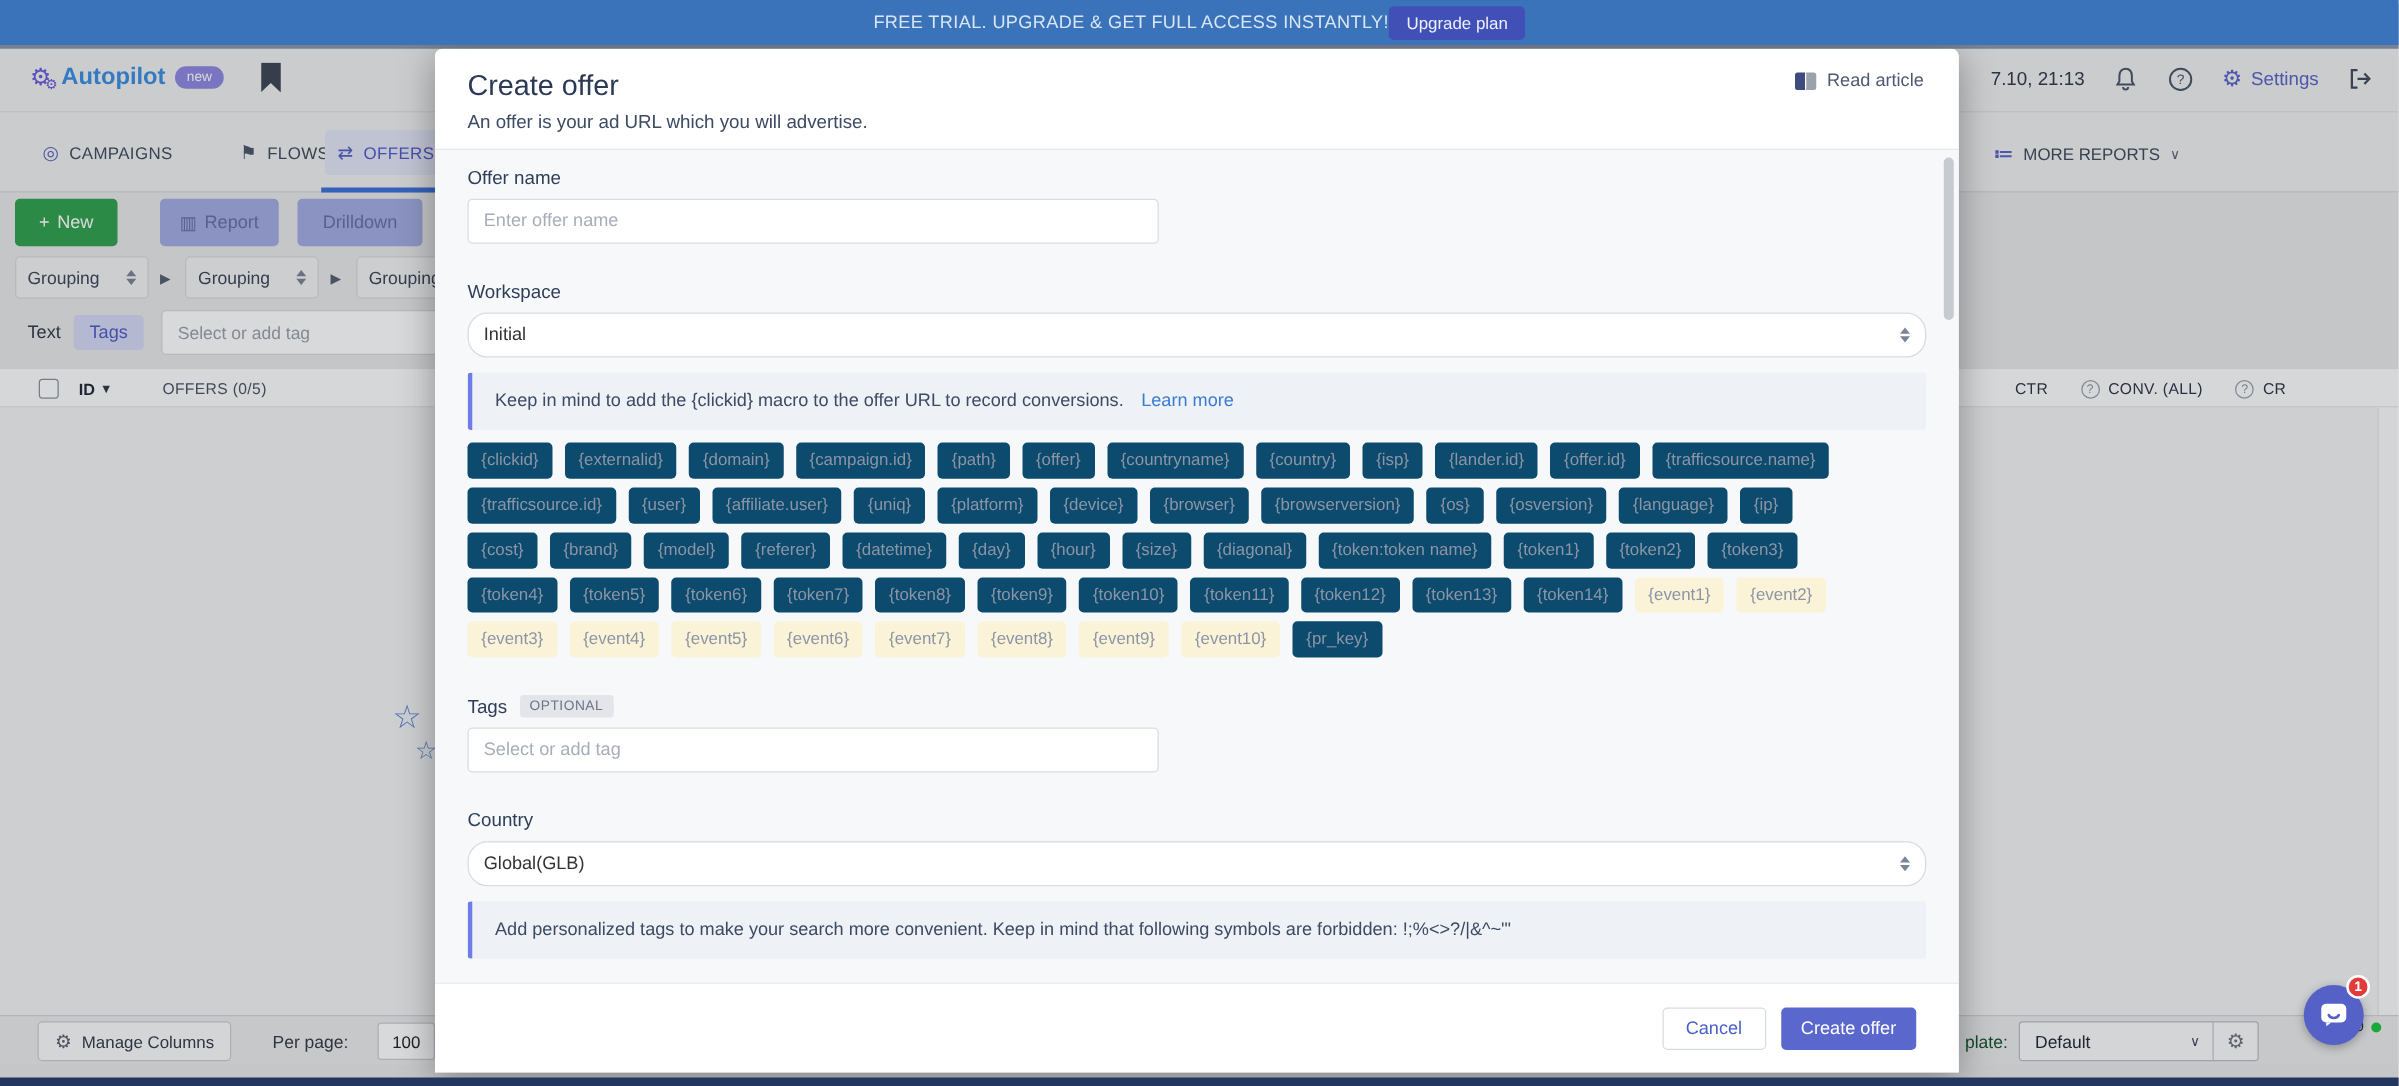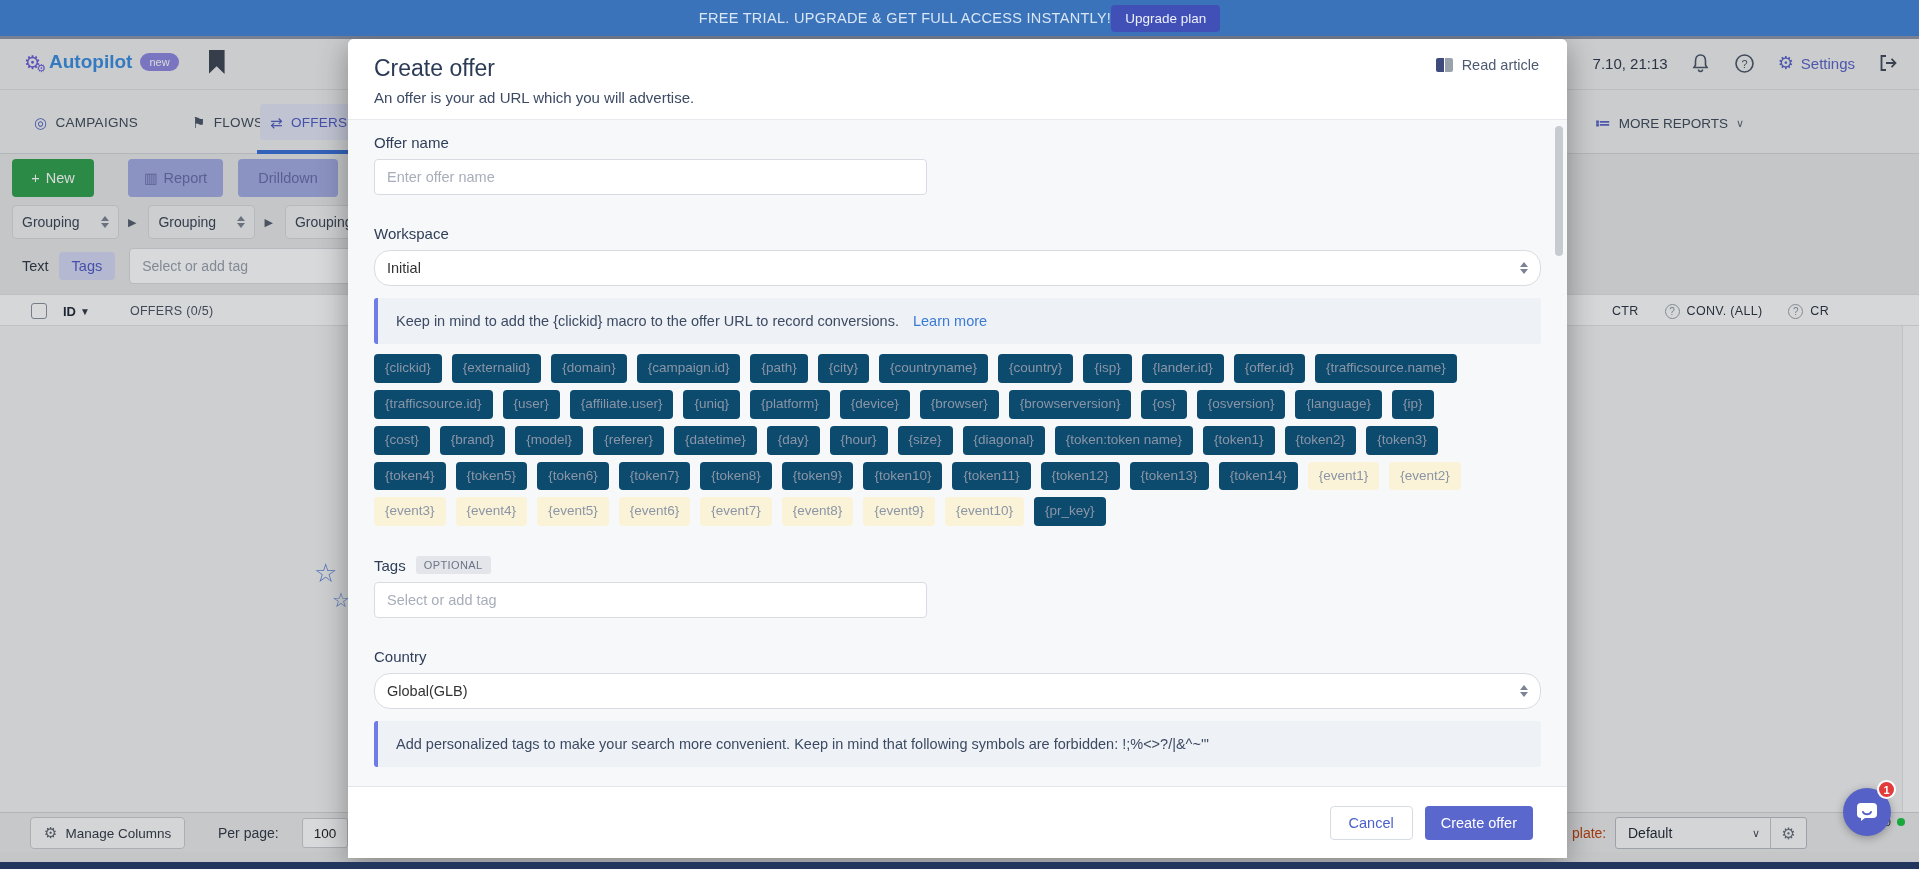--- a/index.html
+++ b/index.html
@@ -82,21 +82,21 @@
   .star2 { position:absolute; left:332px; top:262px; color:#5c85d6; font-size:20px; }
 
   .bottom-bar { position:absolute; left:0; top:776px; width:1919px; height:40px; background:#eaebec;
     border-top:1px solid #d2d4d6; }
   .mc-btn { position:absolute; left:30px; top:4px; height:32px; background:#fbfbfc; border:1px solid #c9cdd2;
     border-radius:4px; display:flex; align-items:center; gap:8px; padding:0 13px; font-size:13.5px; color:#323a47; }
   .mc-btn .gear { color:#59606c; font-size:15px; }
   .pp-label { position:absolute; left:218px; top:12px; font-size:14px; color:#323a47; }
   .pp-input { position:absolute; left:302px; top:5px; width:46px; height:30px; background:#fff;
     border:1px solid #c9cdd2; border-radius:3px; text-align:center; font-size:13.5px; color:#222; }
-  .tpl-label { position:absolute; left:1572px; top:12px; font-size:14px; color:#c2410c; }
+  .tpl-label { position:absolute; left:1572px; top:12px; font-size:14px; color:#14532d; }
   .tpl-group { position:absolute; left:1615px; top:4px; width:192px; height:32px; background:#fbfbfc;
     border:1px solid #b9bdc3; border-radius:3px; display:flex; align-items:center; }
   .tpl-value { flex:1; padding:0 12px; font-size:14px; color:#1f2733; }
   .tpl-chev { font-size:11px; color:#444c59; padding-right:10px; }
   .tpl-gear { width:36px; height:32px; border-left:1px solid #c4c8cd; display:flex; align-items:center;
     justify-content:center; color:#6c737e; font-size:16px; }
   .version-row { position:absolute; right:14px; top:816px; display:flex; align-items:center; gap:6px; z-index:26;}
   .version-text { font-size:11.5px; color:#20262f; }
   .online-dot { width:8px; height:8px; border-radius:50%; background:#18a83c; }
   .navy-strip { position:absolute; left:0; top:862px; width:1919px; height:7px; background:#22365e; z-index:25; }
@@ -383,21 +383,21 @@
         <span class="learn-more">Learn more</span>
       </div>
 
       <div class="macros" id="macros">
           <div class="macro-row">
             <span class="chip">{clickid}</span>
             <span class="chip">{externalid}</span>
             <span class="chip">{domain}</span>
             <span class="chip">{campaign.id}</span>
             <span class="chip">{path}</span>
-            <span class="chip">{city}</span>
+            <span class="chip">{offer}</span>
             <span class="chip">{countryname}</span>
             <span class="chip">{country}</span>
             <span class="chip">{isp}</span>
             <span class="chip">{lander.id}</span>
             <span class="chip">{offer.id}</span>
             <span class="chip">{trafficsource.name}</span>
           </div>
           <div class="macro-row">
             <span class="chip">{trafficsource.id}</span>
             <span class="chip">{user}</span>

